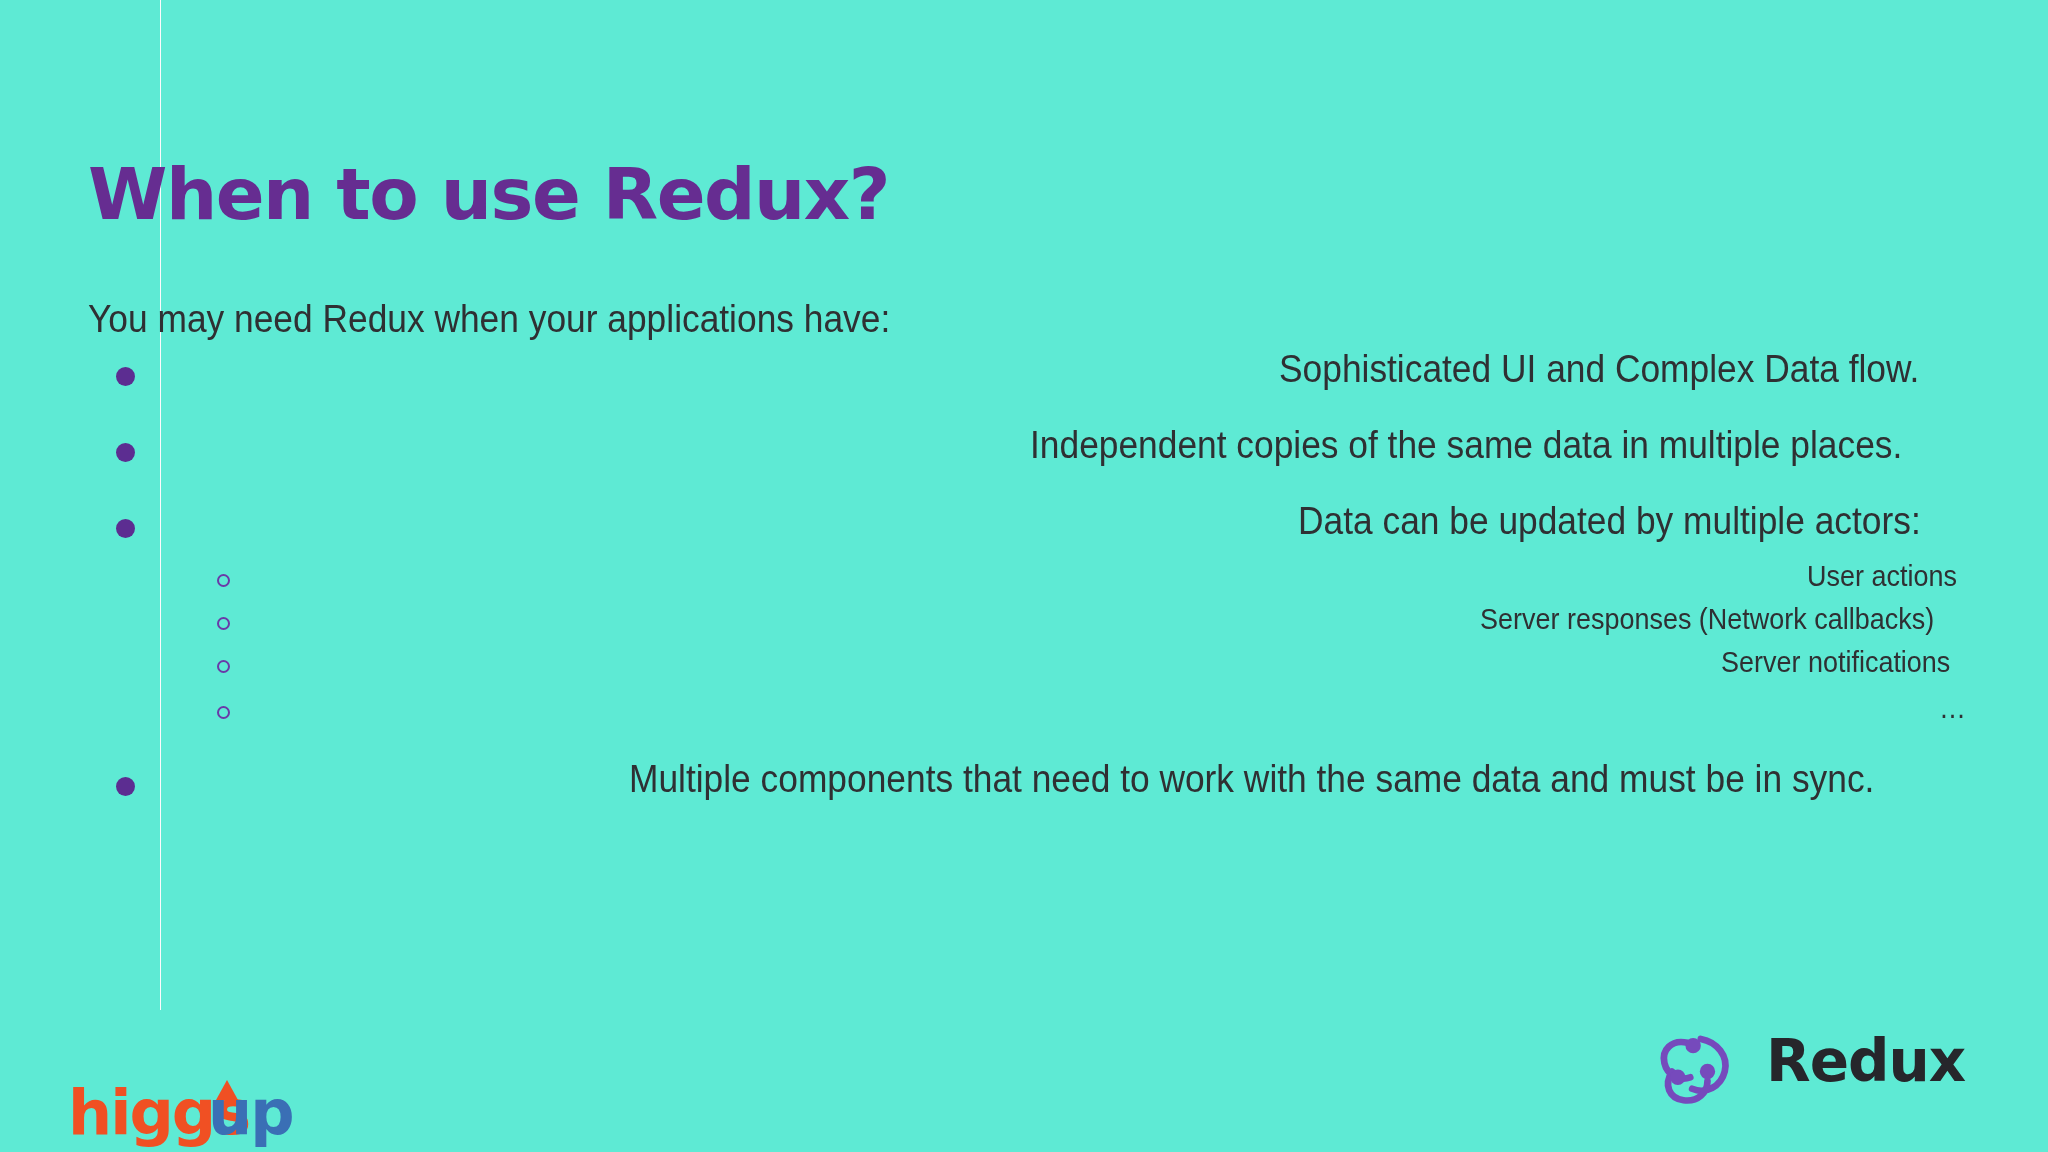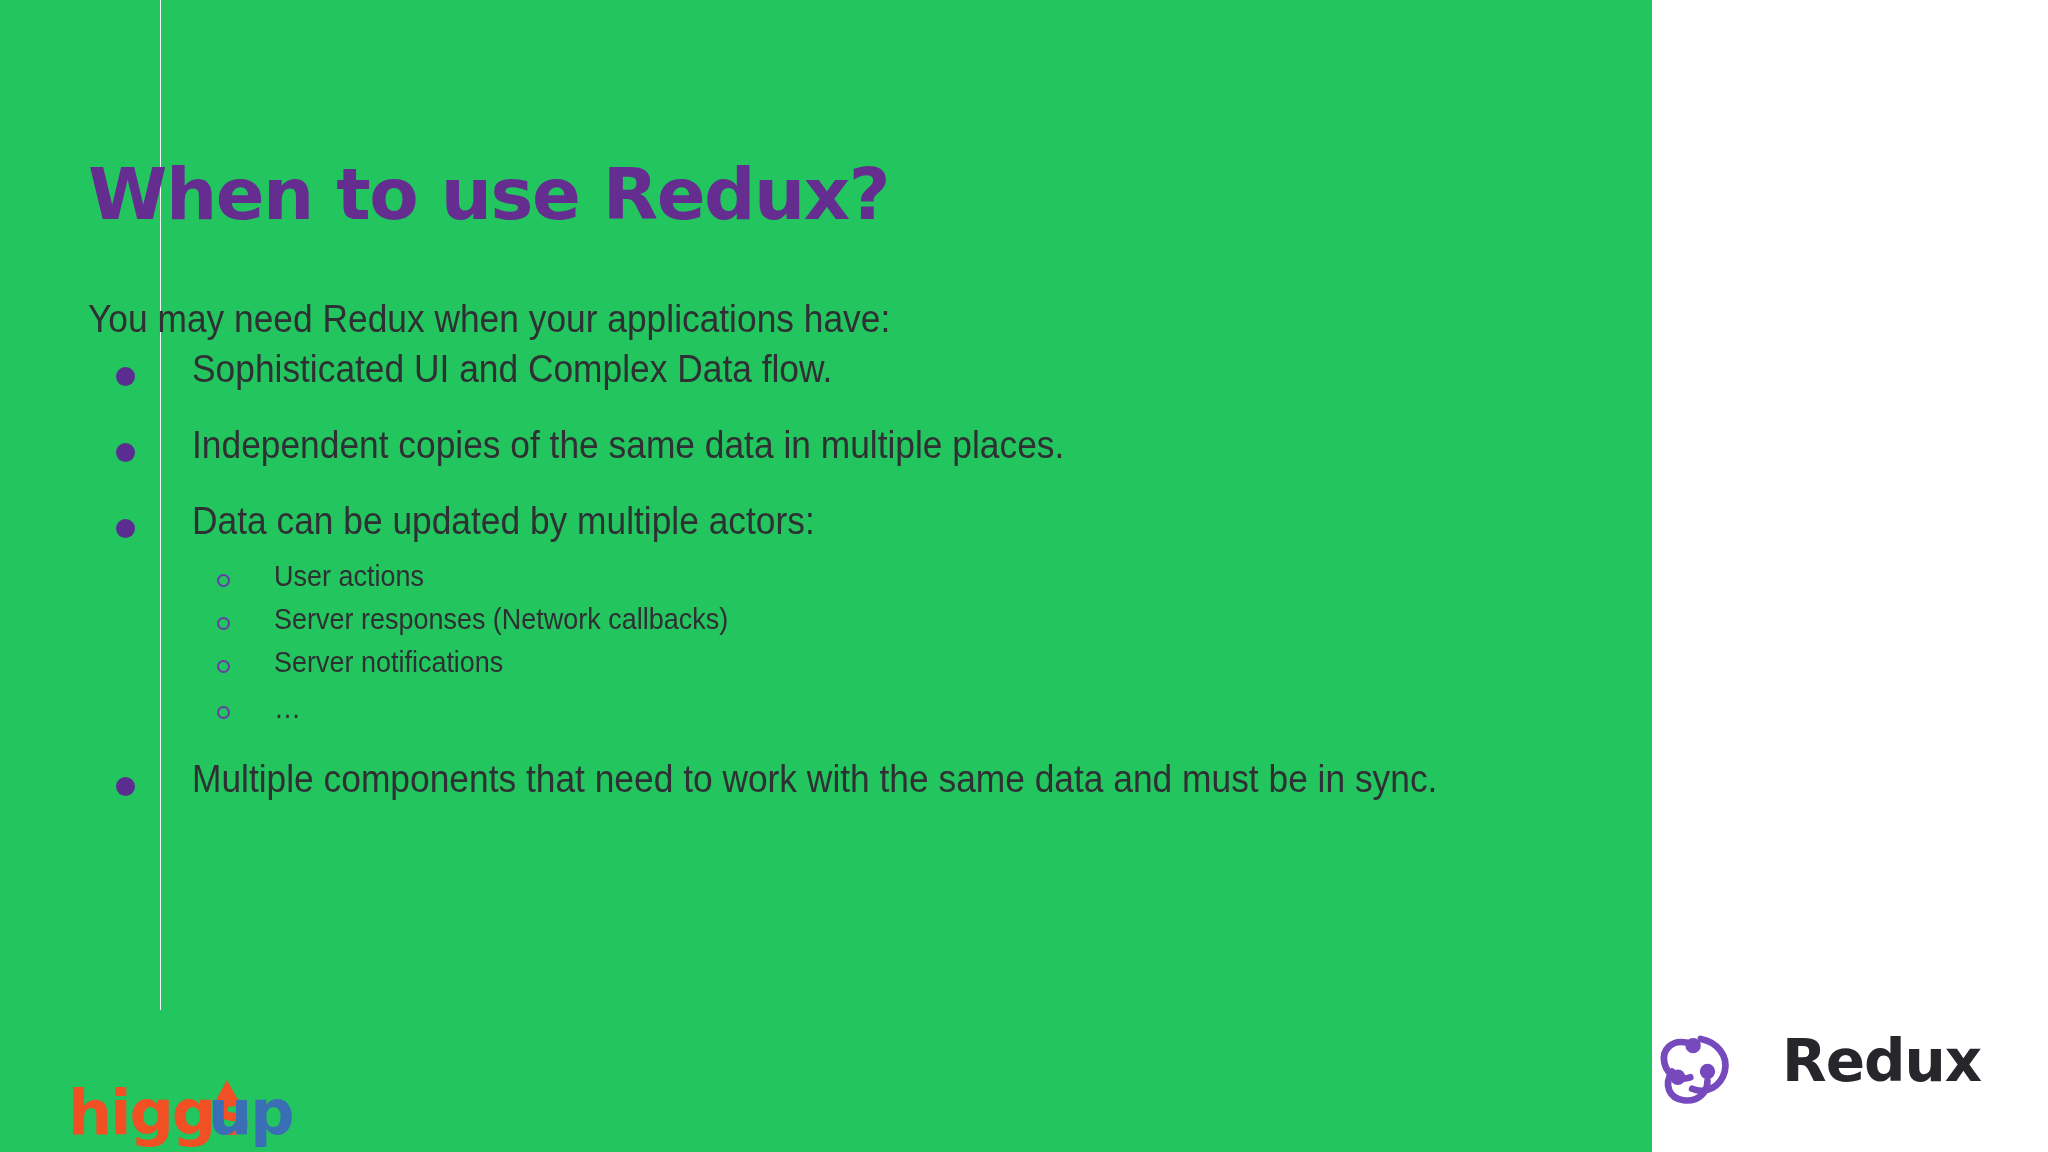--- a/index.html
+++ b/index.html
@@ -9,23 +9,23 @@
   body {
     width: 2048px;
     height: 1152px;
     background: #ffffff;
     font-family: "Liberation Sans", sans-serif;
     overflow: hidden;
   }
 
   #slide {
     position: relative;
-    width: 1652px;
+    width: 2048px;
     height: 1152px;
-    background: #22c55e;
+    background: #5eead4;
     box-sizing: border-box;
   }
 
   
   .edge-tint {
     position: absolute;
     left: 160px;
     top: 0;
     width: 1px;
     height: 1010px;
@@ -62,20 +62,21 @@
 
   
   .bullet-list {
     position: absolute;
     left: 88px;
     top: 350px;
     width: 1880px;
     list-style: none;
     margin: 0;
     padding: 0;
+    text-align: right;
   }
   .bullet-item {
     position: relative;
     padding-left: 104px;
     margin-bottom: 36px;
     min-height: 40px;
   }
   .bullet-marker {
     position: absolute;
     left: 28px;
@@ -141,21 +142,21 @@
   }
   .higgsup-logo svg { display: block; }
 
   
   .redux-logo {
     position: absolute;
     left: 1648px;
     top: 1016px;
     display: flex;
     align-items: center;
-    gap: 38px;
+    gap: 22px;
   }
   .redux-mark { display: block; }
   .redux-wordmark {
     font-family: "DejaVu Sans", sans-serif;
     font-weight: 700;
     font-size: 58px;
     letter-spacing: -1px;
     color: #26262b;
     line-height: 1;
   }

